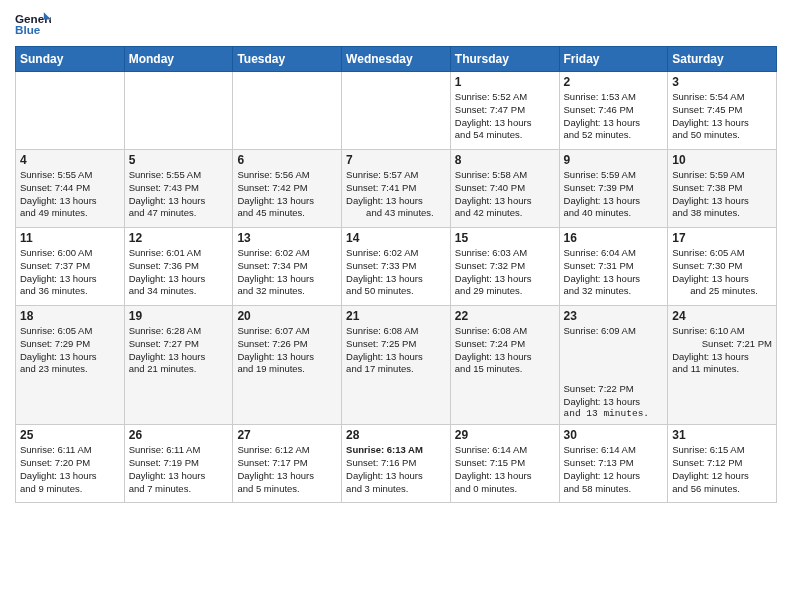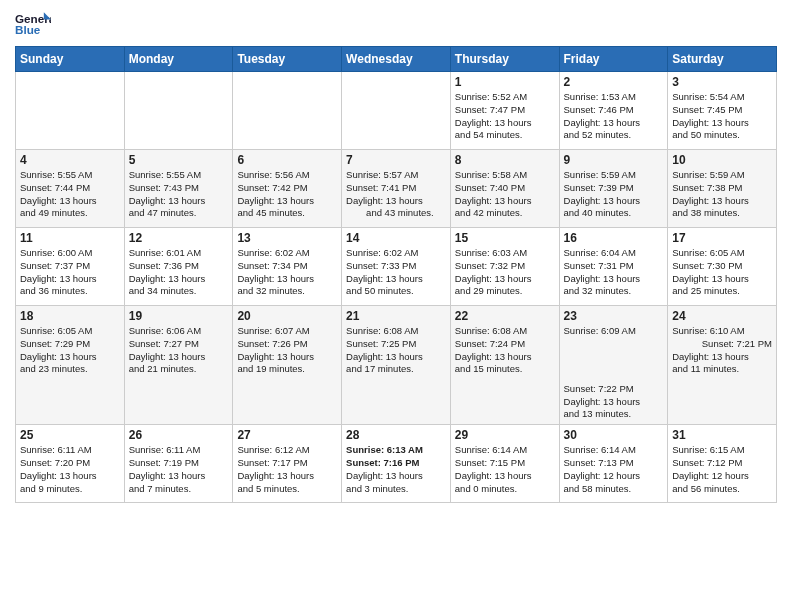--- a/index.html
+++ b/index.html
@@ -232,34 +232,34 @@
             <div style="line-height: 1.35;">Sunrise: 6:04 AM</div>
             <div style="line-height: 1.35;">Sunset: 7:31 PM</div>
             <div style="line-height: 1.35;">Daylight: 13 hours</div>
             <div style="line-height: 1.35;">and 32 minutes.</div>
           </td>
           <td>
             <span class="day-number">17</span>
             <div style="line-height: 1.35;">Sunrise: 6:05 AM</div>
             <div style="line-height: 1.35;">Sunset: 7:30 PM</div>
             <div style="line-height: 1.35;">Daylight: 13 hours</div>
-            <div style="line-height: 1.35;">and 25 minutes.</div>
+            <div style="line-height: 1.35; margin-left: 18px;">and 25 minutes.</div>
           </td>
         </tr>
         <tr>
           <td>
             <span class="day-number">18</span>
             <div style="line-height: 1.35;">Sunrise: 6:05 AM</div>
             <div style="line-height: 1.35;">Sunset: 7:29 PM</div>
             <div style="line-height: 1.35;">Daylight: 13 hours</div>
             <div style="line-height: 1.35;">and 23 minutes.</div>
           </td>
           <td>
             <span class="day-number">19</span>
-            <div style="line-height: 1.35;">Sunrise: 6:06 AM</div>
+            <div style="line-height: 1.35;">Sunrise: 6:28 AM</div>
             <div style="line-height: 1.35;">Sunset: 7:27 PM</div>
             <div style="line-height: 1.35;">Daylight: 13 hours</div>
             <div style="line-height: 1.35;">and 21 minutes.</div>
           </td>
           <td>
             <span class="day-number">20</span>
             <div style="line-height: 1.35;">Sunrise: 6:07 AM</div>
             <div style="line-height: 1.35;">Sunset: 7:26 PM</div>
             <div style="line-height: 1.35;">Daylight: 13 hours</div>
             <div style="line-height: 1.35;">and 19 minutes.</div>
@@ -276,21 +276,21 @@
             <div style="line-height: 1.35;">Sunrise: 6:08 AM</div>
             <div style="line-height: 1.35;">Sunset: 7:24 PM</div>
             <div style="line-height: 1.35;">Daylight: 13 hours</div>
             <div style="line-height: 1.35;">and 15 minutes.</div>
           </td>
           <td>
             <span class="day-number">23</span>
             <div style="line-height: 1.35;">Sunrise: 6:09 AM</div>
             <div style="line-height: 1.35; margin-top: 45px;">Sunset: 7:22 PM</div>
             <div style="line-height: 1.35;">Daylight: 13 hours</div>
-            <div style="line-height: 1.35;">and 13 minutes.</div>
+            <div style="line-height: 1.35; font-family: Liberation Mono, monospace;">and 13 minutes.</div>
           </td>
           <td>
             <span class="day-number">24</span>
             <div style="line-height: 1.35;">Sunrise: 6:10 AM</div>
             <div style="line-height: 1.35; text-align: right;">Sunset: 7:21 PM</div>
             <div style="line-height: 1.35;">Daylight: 13 hours</div>
             <div style="line-height: 1.35;">and 11 minutes.</div>
           </td>
         </tr>
         <tr>
@@ -311,21 +311,21 @@
           <td>
             <span class="day-number">27</span>
             <div style="line-height: 1.35;">Sunrise: 6:12 AM</div>
             <div style="line-height: 1.35;">Sunset: 7:17 PM</div>
             <div style="line-height: 1.35;">Daylight: 13 hours</div>
             <div style="line-height: 1.35;">and 5 minutes.</div>
           </td>
           <td>
             <span class="day-number">28</span>
             <div style="line-height: 1.35; font-weight: bold;">Sunrise: 6:13 AM</div>
-            <div style="line-height: 1.35; font-weight: bold;">Sunset: 7:16 PM</div>
+            <div style="line-height: 1.35;">Sunset: 7:16 PM</div>
             <div style="line-height: 1.35;">Daylight: 13 hours</div>
             <div style="line-height: 1.35;">and 3 minutes.</div>
           </td>
           <td>
             <span class="day-number">29</span>
             <div style="line-height: 1.35;">Sunrise: 6:14 AM</div>
             <div style="line-height: 1.35;">Sunset: 7:15 PM</div>
             <div style="line-height: 1.35;">Daylight: 13 hours</div>
             <div style="line-height: 1.35;">and 0 minutes.</div>
           </td>

